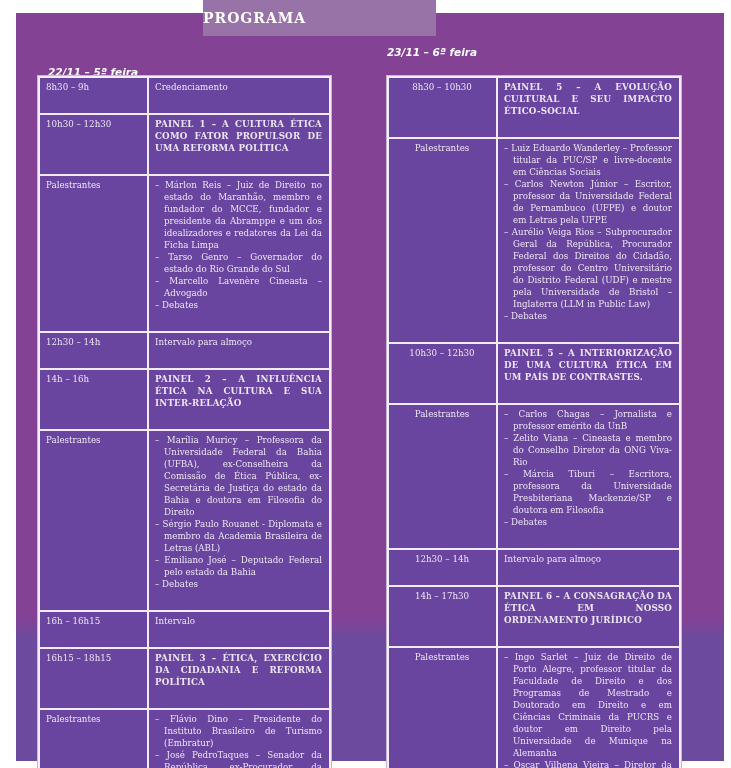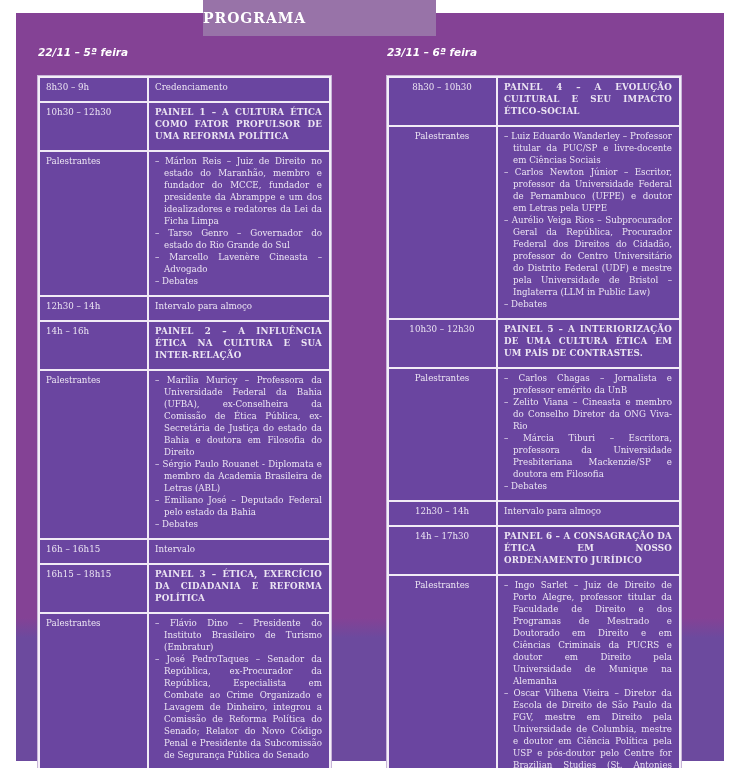--- a/index.html
+++ b/index.html
@@ -17,39 +17,39 @@
   .day-title {
     position: absolute; top: 46px; color: #fff; font-family: "DejaVu Sans", sans-serif;
     font-style: italic; font-weight: bold; font-size: 10.5px;
   }
   table.sched {
     position: absolute; border-collapse: separate; border-spacing: 0;
     border: 2px solid #f4eef8; outline: 1px solid #c7b5d8;
   }
   table.sched td {
     background: #6a45a0; color: #ece5f3; font-size: 8.7px; line-height: 12px;
-    vertical-align: top; padding: 3px 7px 8px 6px;
+    vertical-align: top; padding: 3px 7px 20px 6px;
     border: 1px solid #f1ebf6; border-width: 0 0 2px 0;
   }
   table.sched tr:last-child td { border-bottom: 0; }
   table.sched td.time { border-right: 2px solid #f1ebf6; }
   td.panel-title { font-weight: bold; font-size: 7.8px; letter-spacing: 0.2px; text-align: justify; }
   .item { padding-left: 9px; text-indent: -9px; text-align: justify; }
   #left-table { left: 38px; top: 76px; width: 293px; }
   #left-table td.time { width: 94px; }
   #right-table { left: 387px; top: 76px; width: 294px; }
   #right-table td.time { width: 94px; text-align: center; }
 </style>
 </head>
 <body>
 
 <div class="panel"></div>
 <div class="title-tab">PROGRAMA</div>
 
-<div class="day-title" style="left:38px;">22/11 – 5ª feira</div>
+<div class="day-title" style="left:48px;margin-top:20px;">22/11 – 5ª feira</div>
 <div class="day-title" style="left:387px;">23/11 – 6ª feira</div>
 
 <table class="sched" id="left-table">
     <tbody>
       <tr>
         <td class="time">8h30 – 9h</td>
         <td>Credenciamento</td>
       </tr>
       <tr>
         <td class="time">10h30 – 12h30</td>
@@ -95,21 +95,21 @@
           <div class="item">– Flávio Dino – Presidente do Instituto Brasileiro de Turismo (Embratur)</div>
           <div class="item">– José PedroTaques – Senador da República, ex-Procurador da República, Especialista em Combate ao Crime Organizado e Lavagem de Dinheiro, integrou a Comissão de Reforma Política do Senado; Relator do Novo Código Penal e Presidente da Subcomissão de Segurança Pública do Senado</div>
         </td>
       </tr>
     </tbody>
   </table>
 <table class="sched" id="right-table">
     <tbody>
       <tr>
         <td class="time">8h30 – 10h30</td>
-        <td class="panel-title">PAINEL 4 – A EVOLUÇÃO CULTURAL E SEU IMPACTO ÉTICO-SOCIAL</td>
+        <td class="panel-title">PAINEL 5 – A EVOLUÇÃO CULTURAL E SEU IMPACTO ÉTICO-SOCIAL</td>
       </tr>
       <tr>
         <td class="time">Palestrantes</td>
         <td>
           <div class="item">– Luiz Eduardo Wanderley – Professor titular da PUC/SP e livre-docente em Ciências Sociais</div>
           <div class="item">– Carlos Newton Júnior – Escritor, professor da Universidade Federal de Pernambuco (UFPE) e doutor em Letras pela UFPE</div>
           <div class="item">– Aurélio Veiga Rios – Subprocurador Geral da República, Procurador Federal dos Direitos do Cidadão, professor do Centro Universitário do Distrito Federal (UDF) e mestre pela Universidade de Bristol – Inglaterra (LLM in Public Law)</div>
           <div class="item">– Debates</div>
         </td>
       </tr>

